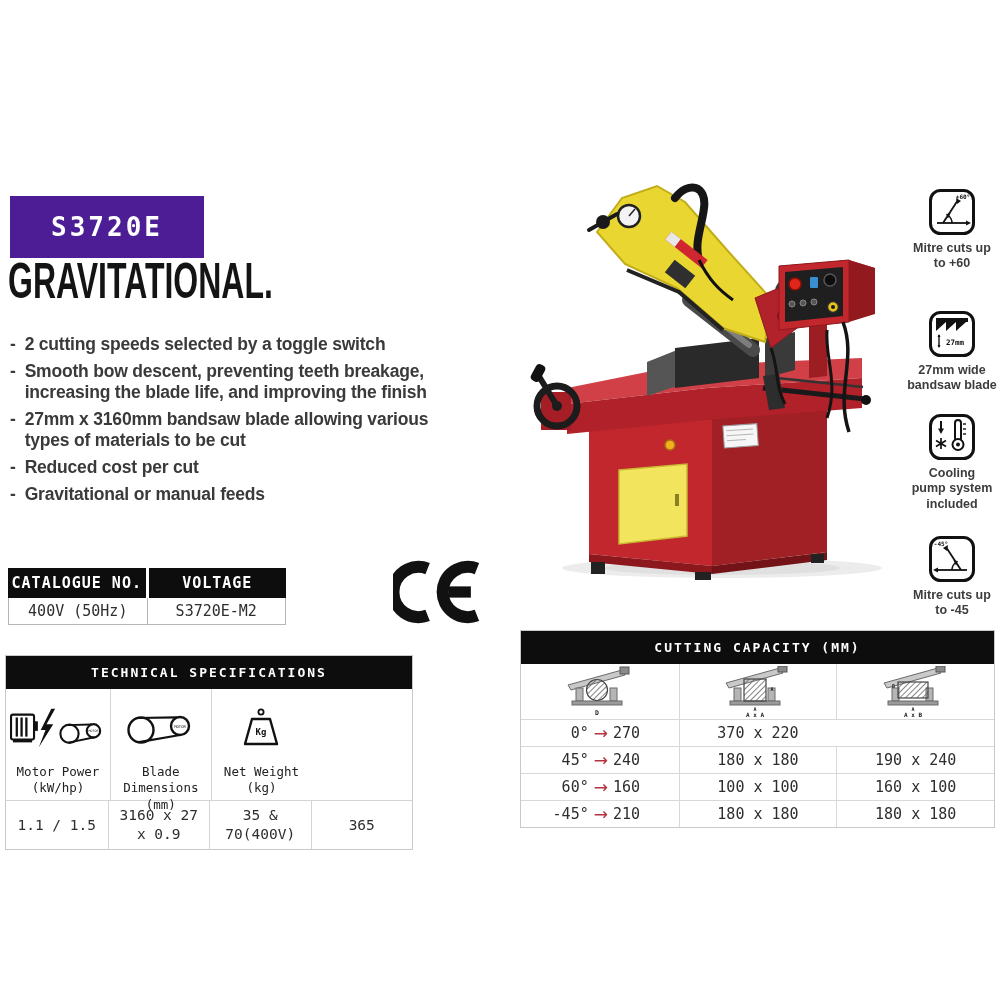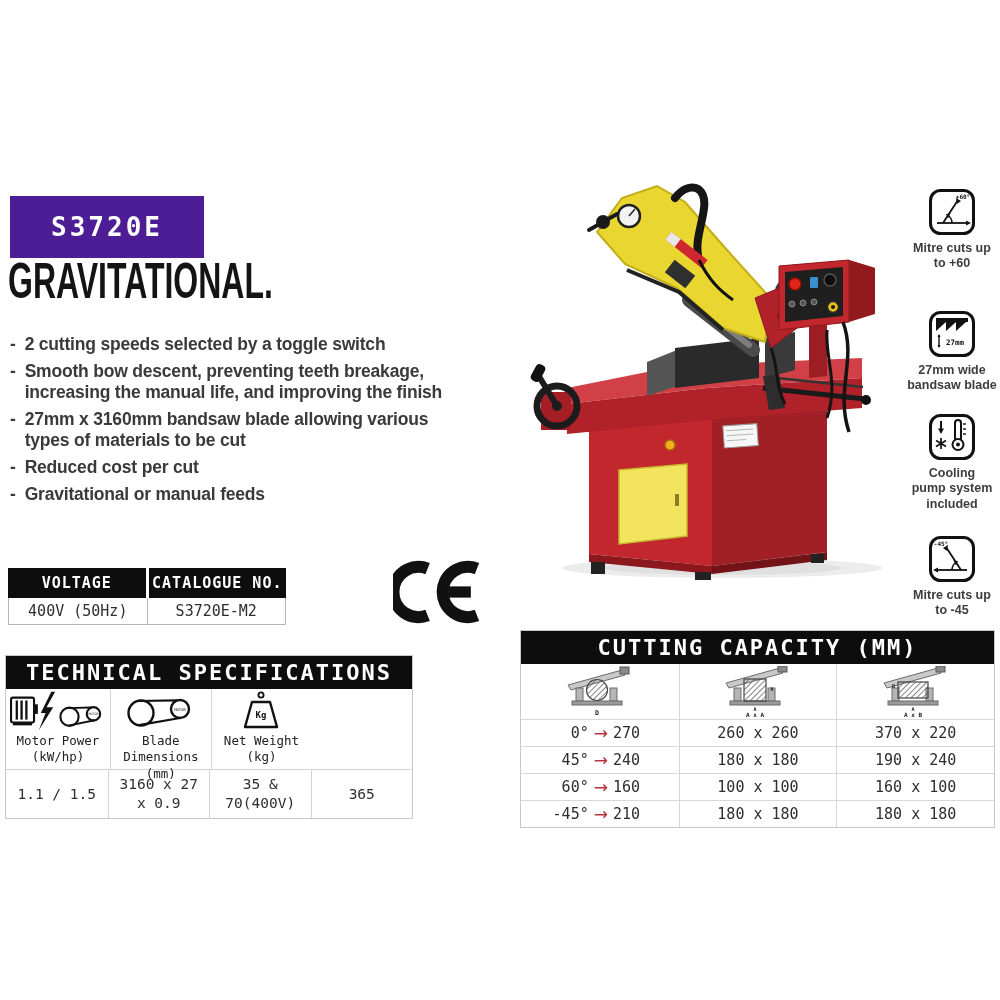--- a/index.html
+++ b/index.html
@@ -27,27 +27,27 @@
     font-weight:bold;font-size:15px;letter-spacing:1px;}
   .vbody{display:flex;border:1px solid #b5b5b5;border-top:none;}
   .vbody .vc{flex:1;height:26px;line-height:26px;text-align:center;font-size:15px;color:#2e2e2e;}
   .vbody .vc + .vc{border-left:1px solid #b5b5b5;}
 
   .ce{position:absolute;left:393px;top:556px;}
 
   
   .ttable{position:absolute;left:5px;top:655px;width:408px;border:1px solid #c9c9c9;background:#fff;box-sizing:border-box;}
   .band{background:#0d0d0d;color:#fff;height:33px;line-height:33px;text-align:center;
-    font-weight:bold;font-size:22px;letter-spacing:2px;font-family:"DejaVu Sans Mono",monospace;}
+    font-weight:bold;font-size:13px;letter-spacing:2px;font-family:"DejaVu Sans Mono",monospace;}
   .tgrid{display:grid;grid-template-columns:repeat(4,1fr);}
-  .tcol{border-left:1px solid #d4d4d4;padding-top:0;}
+  .tcol{border-left:1px solid #d4d4d4;padding-top:17px;}
   .tcol:first-child{border-left:none;}
   .ticon{height:44px;display:flex;align-items:center;justify-content:center;}
   .tlabel{height:36px;text-align:center;font-size:12.5px;line-height:1.3;color:#222;
-    white-space:pre-line;font-family:"DejaVu Sans Mono",monospace;}
+    white-space:pre-line;font-family:"DejaVu Sans Mono",monospace;margin-top:14px;}
   .tvals{display:grid;grid-template-columns:repeat(4,1fr);border-top:1px solid #d4d4d4;}
   .tval{height:48px;display:flex;align-items:center;justify-content:center;text-align:center;
     font-size:14.5px;color:#2e2e2e;white-space:pre-line;border-left:1px solid #d4d4d4;
     font-family:"DejaVu Sans Mono",monospace;line-height:1.3;}
   .tval:first-child{border-left:none;}
 
   
   .machine{position:absolute;left:527px;top:180px;}
 
   
@@ -80,40 +80,40 @@
   </div>
   <div class="page-title">GRAVITATIONAL.</div>
 
   <div class="features">
     <div class="feature">
       <span class="dash">-</span>
       <span>2 cutting speeds selected by a toggle switch</span>
     </div>
     <div class="feature">
       <span class="dash">-</span>
-      <span>Smooth bow descent, preventing teeth breakage, increasing the manual life, and improving the finish</span>
+      <span>Smooth bow descent, preventing teeth breakage, increasing the blade life, and improving the finish</span>
     </div>
     <div class="feature">
       <span class="dash">-</span>
       <span>27mm x 3160mm bandsaw blade allowing various types of materials to be cut</span>
     </div>
     <div class="feature">
       <span class="dash">-</span>
       <span>Reduced cost per cut</span>
     </div>
     <div class="feature">
       <span class="dash">-</span>
       <span>Gravitational or manual feeds</span>
     </div>
   </div>
 
   <div class="vtable mono">
     <div class="vhead">
+      <div class="vh">CATALOGUE NO.</div>
       <div class="vh">VOLTAGE</div>
-      <div class="vh">CATALOGUE NO.</div>
     </div>
     <div class="vbody">
       <div class="vc">400V (50Hz)</div>
       <div class="vc">S3720E-M2</div>
     </div>
   </div>
 
   <div class="ce">
     <svg width="90" height="72" viewBox="0 0 104 72">
       <path d="M 40 9 A 29 29 0 1 0 40 63" fill="none" stroke="#111" stroke-width="14"></path>
@@ -383,21 +383,20 @@
         </svg>
       </div>
     </div>
 
     <div class="crow">
       <div class="ccell">
           <span class="angle">0°</span>
           <span class="arrow">→</span>
           <span class="cval">270</span>
         </div>
-      <div class="ccell">260 x 260</div>
       <div class="ccell">370 x 220</div>
     </div>
     <div class="crow">
       <div class="ccell">
           <span class="angle">45°</span>
           <span class="arrow">→</span>
           <span class="cval">240</span>
         </div>
       <div class="ccell">180 x 180</div>
       <div class="ccell">190 x 240</div>

